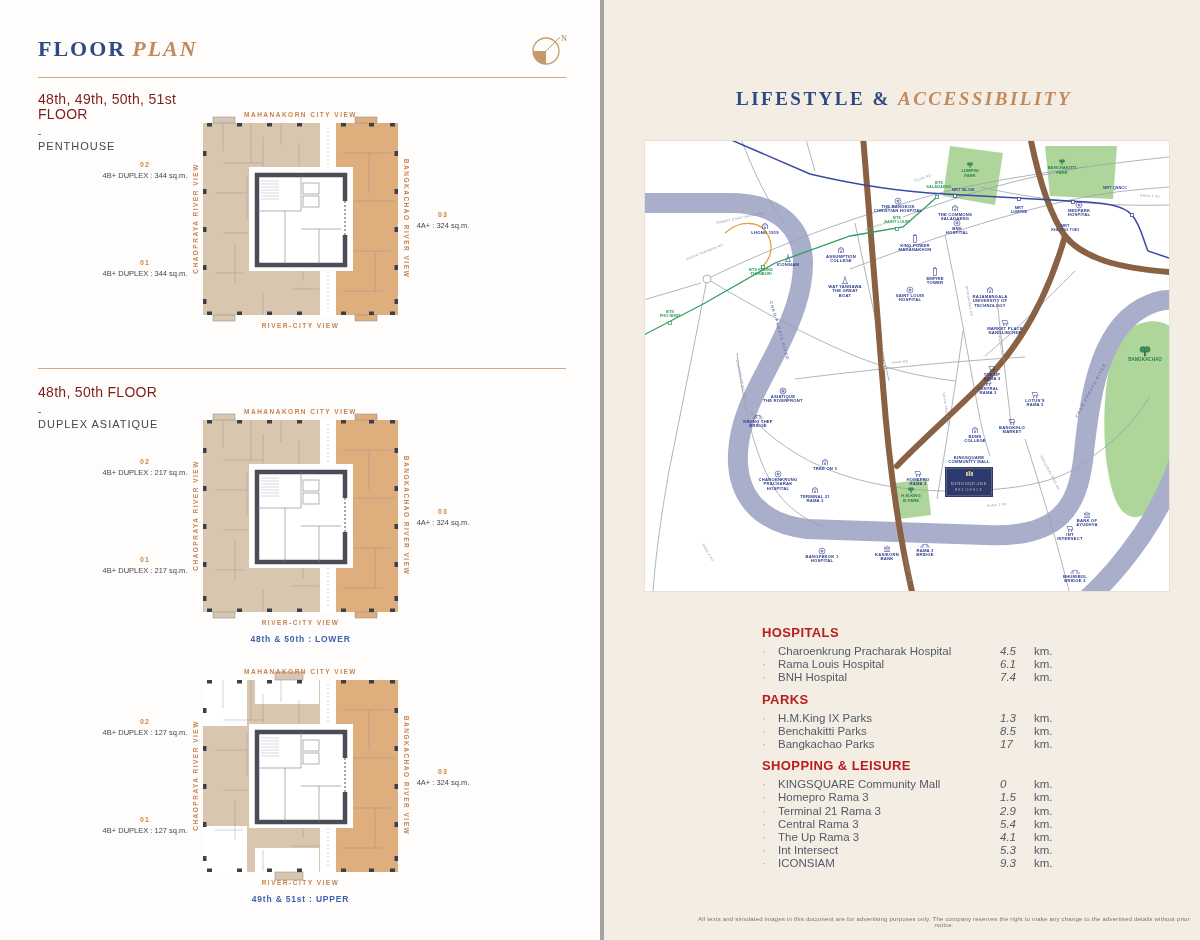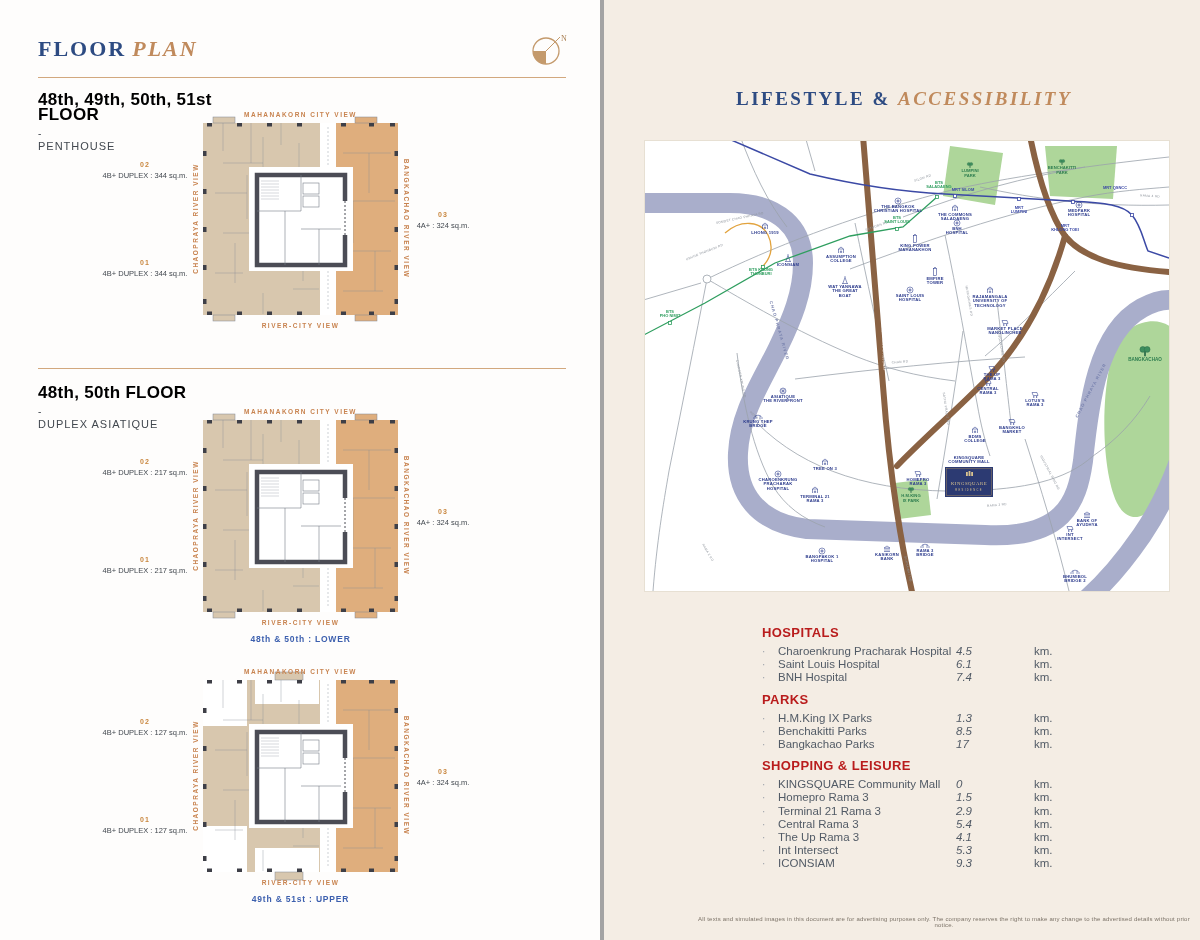--- a/index.html
+++ b/index.html
@@ -6,21 +6,21 @@
   body{width:1200px;height:940px;overflow:hidden;background:#fff;
        font-family:"Liberation Sans",sans-serif;-webkit-font-smoothing:antialiased;}
   .page{position:relative;width:1024px;height:940px;}
   .abs{position:absolute;}
   
   .left-page{position:absolute;left:0;top:0;width:600px;height:940px;background:#fefdfc;}
   .fp-title{position:absolute;left:38px;top:36px;font-family:"Liberation Serif",serif;
             font-size:22px;font-weight:bold;letter-spacing:2px;color:#2d4b82;}
   .fp-title .it{font-style:italic;color:#c08a5c;margin-left:6px;}
   .hrule{position:absolute;height:1px;background:#d2a87e;left:38px;width:528px;}
-  .sec-head{position:absolute;left:38px;color:#000000;font-size:17px;font-weight:700;
+  .sec-head{position:absolute;left:38px;color:#7f1d1d;font-size:14px;font-weight:400;
             letter-spacing:.3px;line-height:15px;}
   .sec-dash{position:absolute;left:38px;color:#42484f;font-size:10px;}
   .sec-sub{position:absolute;left:38px;color:#42484f;font-size:11px;letter-spacing:1px;}
   .view-label{position:absolute;color:#c8834f;font-size:6.5px;font-weight:600;
               letter-spacing:1.5px;text-align:center;white-space:nowrap;}
   .vrot-l{transform:rotate(-90deg);transform-origin:center;}
   .vrot-r{transform:rotate(90deg);transform-origin:center;}
   .unit-no{position:absolute;color:#c9873f;font-size:7px;font-weight:700;letter-spacing:1px;text-align:center;}
   .unit-lab{position:absolute;color:#42484f;font-size:7.5px;text-align:center;white-space:nowrap;}
   .plan-cap{position:absolute;color:#3c5fae;font-size:8.5px;font-weight:700;letter-spacing:.8px;text-align:center;}
@@ -33,21 +33,21 @@
             letter-spacing:2.5px;color:#2d4b82;}
   .rp-title .it{font-style:italic;color:#c08a5c;}
   .map-panel{position:absolute;left:40px;top:140px;width:524px;height:450px;background:#ffffff;
              border:1px solid #e7e0d3;}
   .lists{position:absolute;left:158px;top:618px;width:300px;}
   .list-heading{color:#b91c1c;font-size:13px;font-weight:600;letter-spacing:.4px;margin:7px 0 5px 0;}
   .list-row{display:flex;align-items:baseline;font-size:11.5px;color:#525b66;line-height:13.2px;}
   .list-row .bullet{width:16px;color:#9aa0a8;font-size:10px;}
   .list-row .iname{flex:1;}
   .list-row .idist{width:34px;font-style:italic;}
-  .list-row .iunit{width:28px;margin-left:44px;}
+  .list-row .iunit{width:28px;}
   .disclaimer{position:absolute;left:90px;top:916px;width:500px;text-align:center;
               font-size:6px;color:#7b7267;letter-spacing:.2px;}
 </style>
 </head>
 <body>
 
 <div class="page">
 
   <div class="left-page">
     <div class="fp-title">
@@ -593,21 +593,21 @@
     <div class="lists" id="lists">
         <div class="list-heading">HOSPITALS</div>
         <div class="list-row">
           <span class="bullet">·</span>
           <span class="iname">Charoenkrung Pracharak Hospital</span>
           <span class="idist">4.5</span>
           <span class="iunit">km.</span>
         </div>
         <div class="list-row">
           <span class="bullet">·</span>
-          <span class="iname">Saint Louis Hospital</span>
+          <span class="iname">Rama Louis Hospital</span>
           <span class="idist">6.1</span>
           <span class="iunit">km.</span>
         </div>
         <div class="list-row">
           <span class="bullet">·</span>
           <span class="iname">BNH Hospital</span>
           <span class="idist">7.4</span>
           <span class="iunit">km.</span>
         </div>
         <div class="list-heading">PARKS</div>

